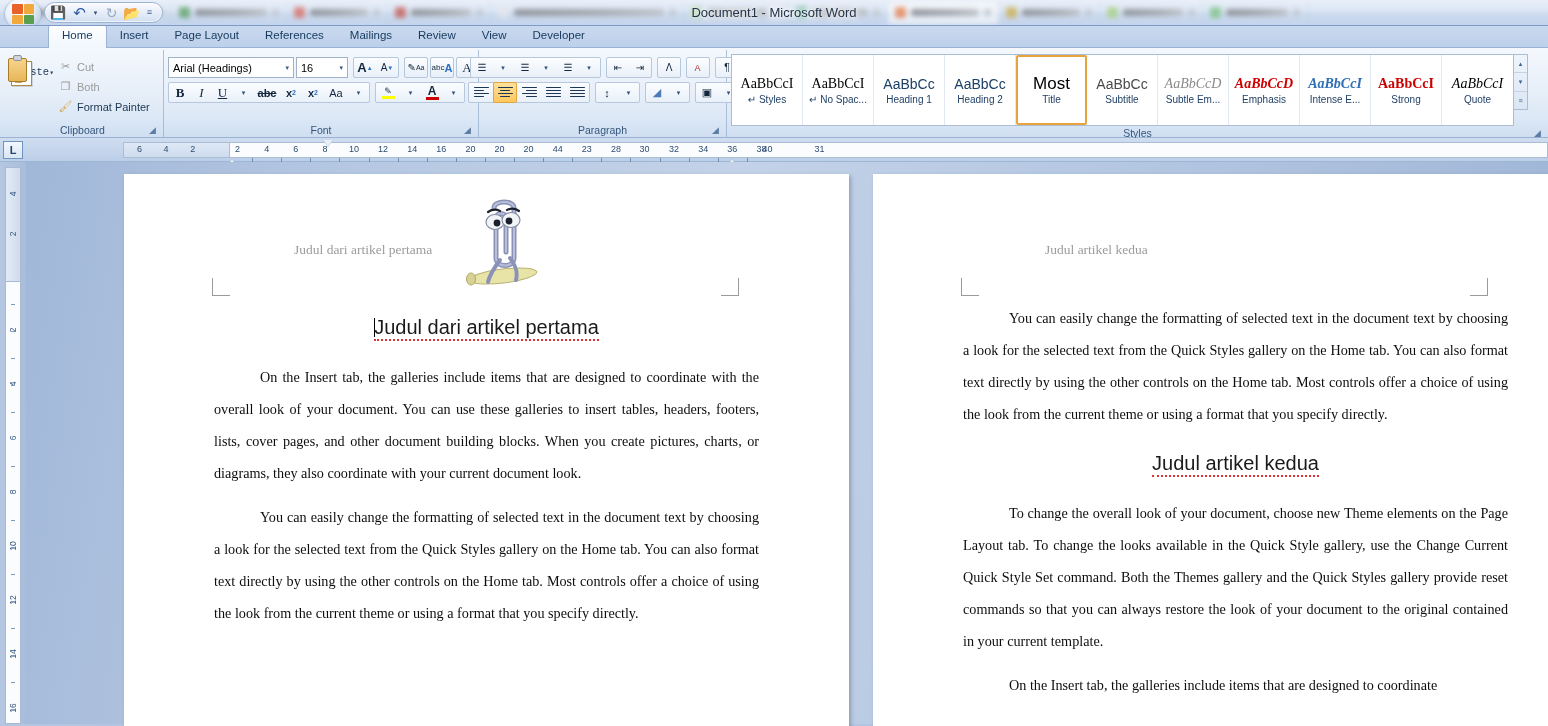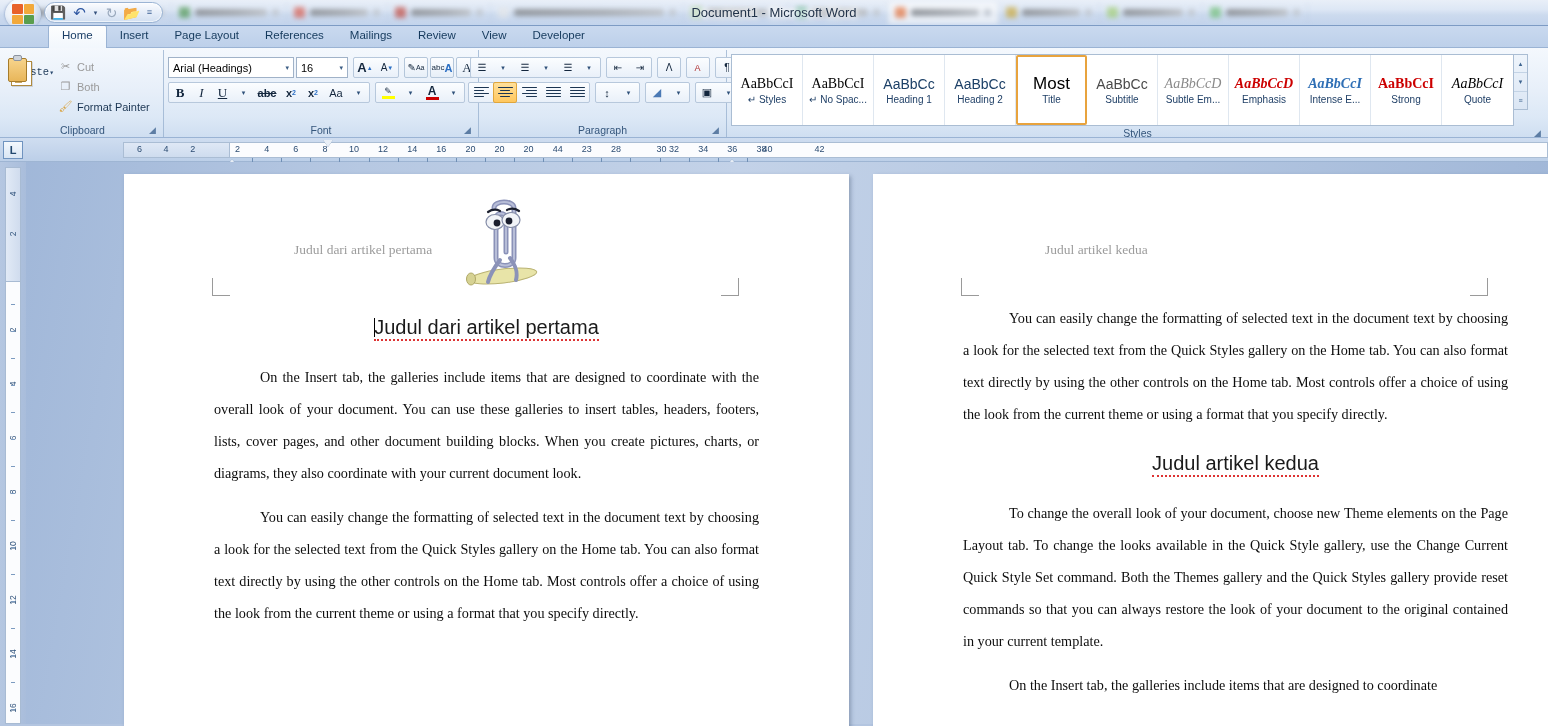--- a/index.html
+++ b/index.html
@@ -749,31 +749,31 @@
         <span class="hr-num" style="left: 269.9px;">20</span>
         <span class="hr-tick" style="left: 284.4px;"></span>
         <span class="hr-num" style="left: 299px;">20</span>
         <span class="hr-tick" style="left: 313.5px;"></span>
         <span class="hr-num" style="left: 328.1px;">44</span>
         <span class="hr-tick" style="left: 342.6px;"></span>
         <span class="hr-num" style="left: 357.2px;">23</span>
         <span class="hr-tick" style="left: 371.7px;"></span>
         <span class="hr-num" style="left: 386.3px;">28</span>
         <span class="hr-tick" style="left: 400.8px;"></span>
-        <span class="hr-num" style="left: 432px;">30</span>
+        <span class="hr-num" style="left: 415px;">30</span>
         <span class="hr-tick" style="left: 429.9px;"></span>
         <span class="hr-num" style="left: 444.5px;">32</span>
         <span class="hr-tick" style="left: 459px;"></span>
         <span class="hr-num" style="left: 473.6px;">34</span>
         <span class="hr-tick" style="left: 488.1px;"></span>
         <span class="hr-num" style="left: 502.7px;">36</span>
         <span class="hr-tick" style="left: 517.2px;"></span>
         <span class="hr-num" style="left: 531.8px;">38</span>
         <span class="hr-num" style="left: 538px;">40</span>
-        <span class="hr-num" style="left: 590px;">42</span>
+        <span class="hr-num" style="left: 590px;">31</span>
         <div class="indent-top" style="left: 93px;"></div>
         <div class="indent-bot" style="left: -3px;"></div>
         <div class="indent-sq" style="left: -3px;"></div>
         <div class="indent-bot" style="left: 497px;"></div>
       </div>
     </div>
 </div>
 
 <div class="workspace">
 

